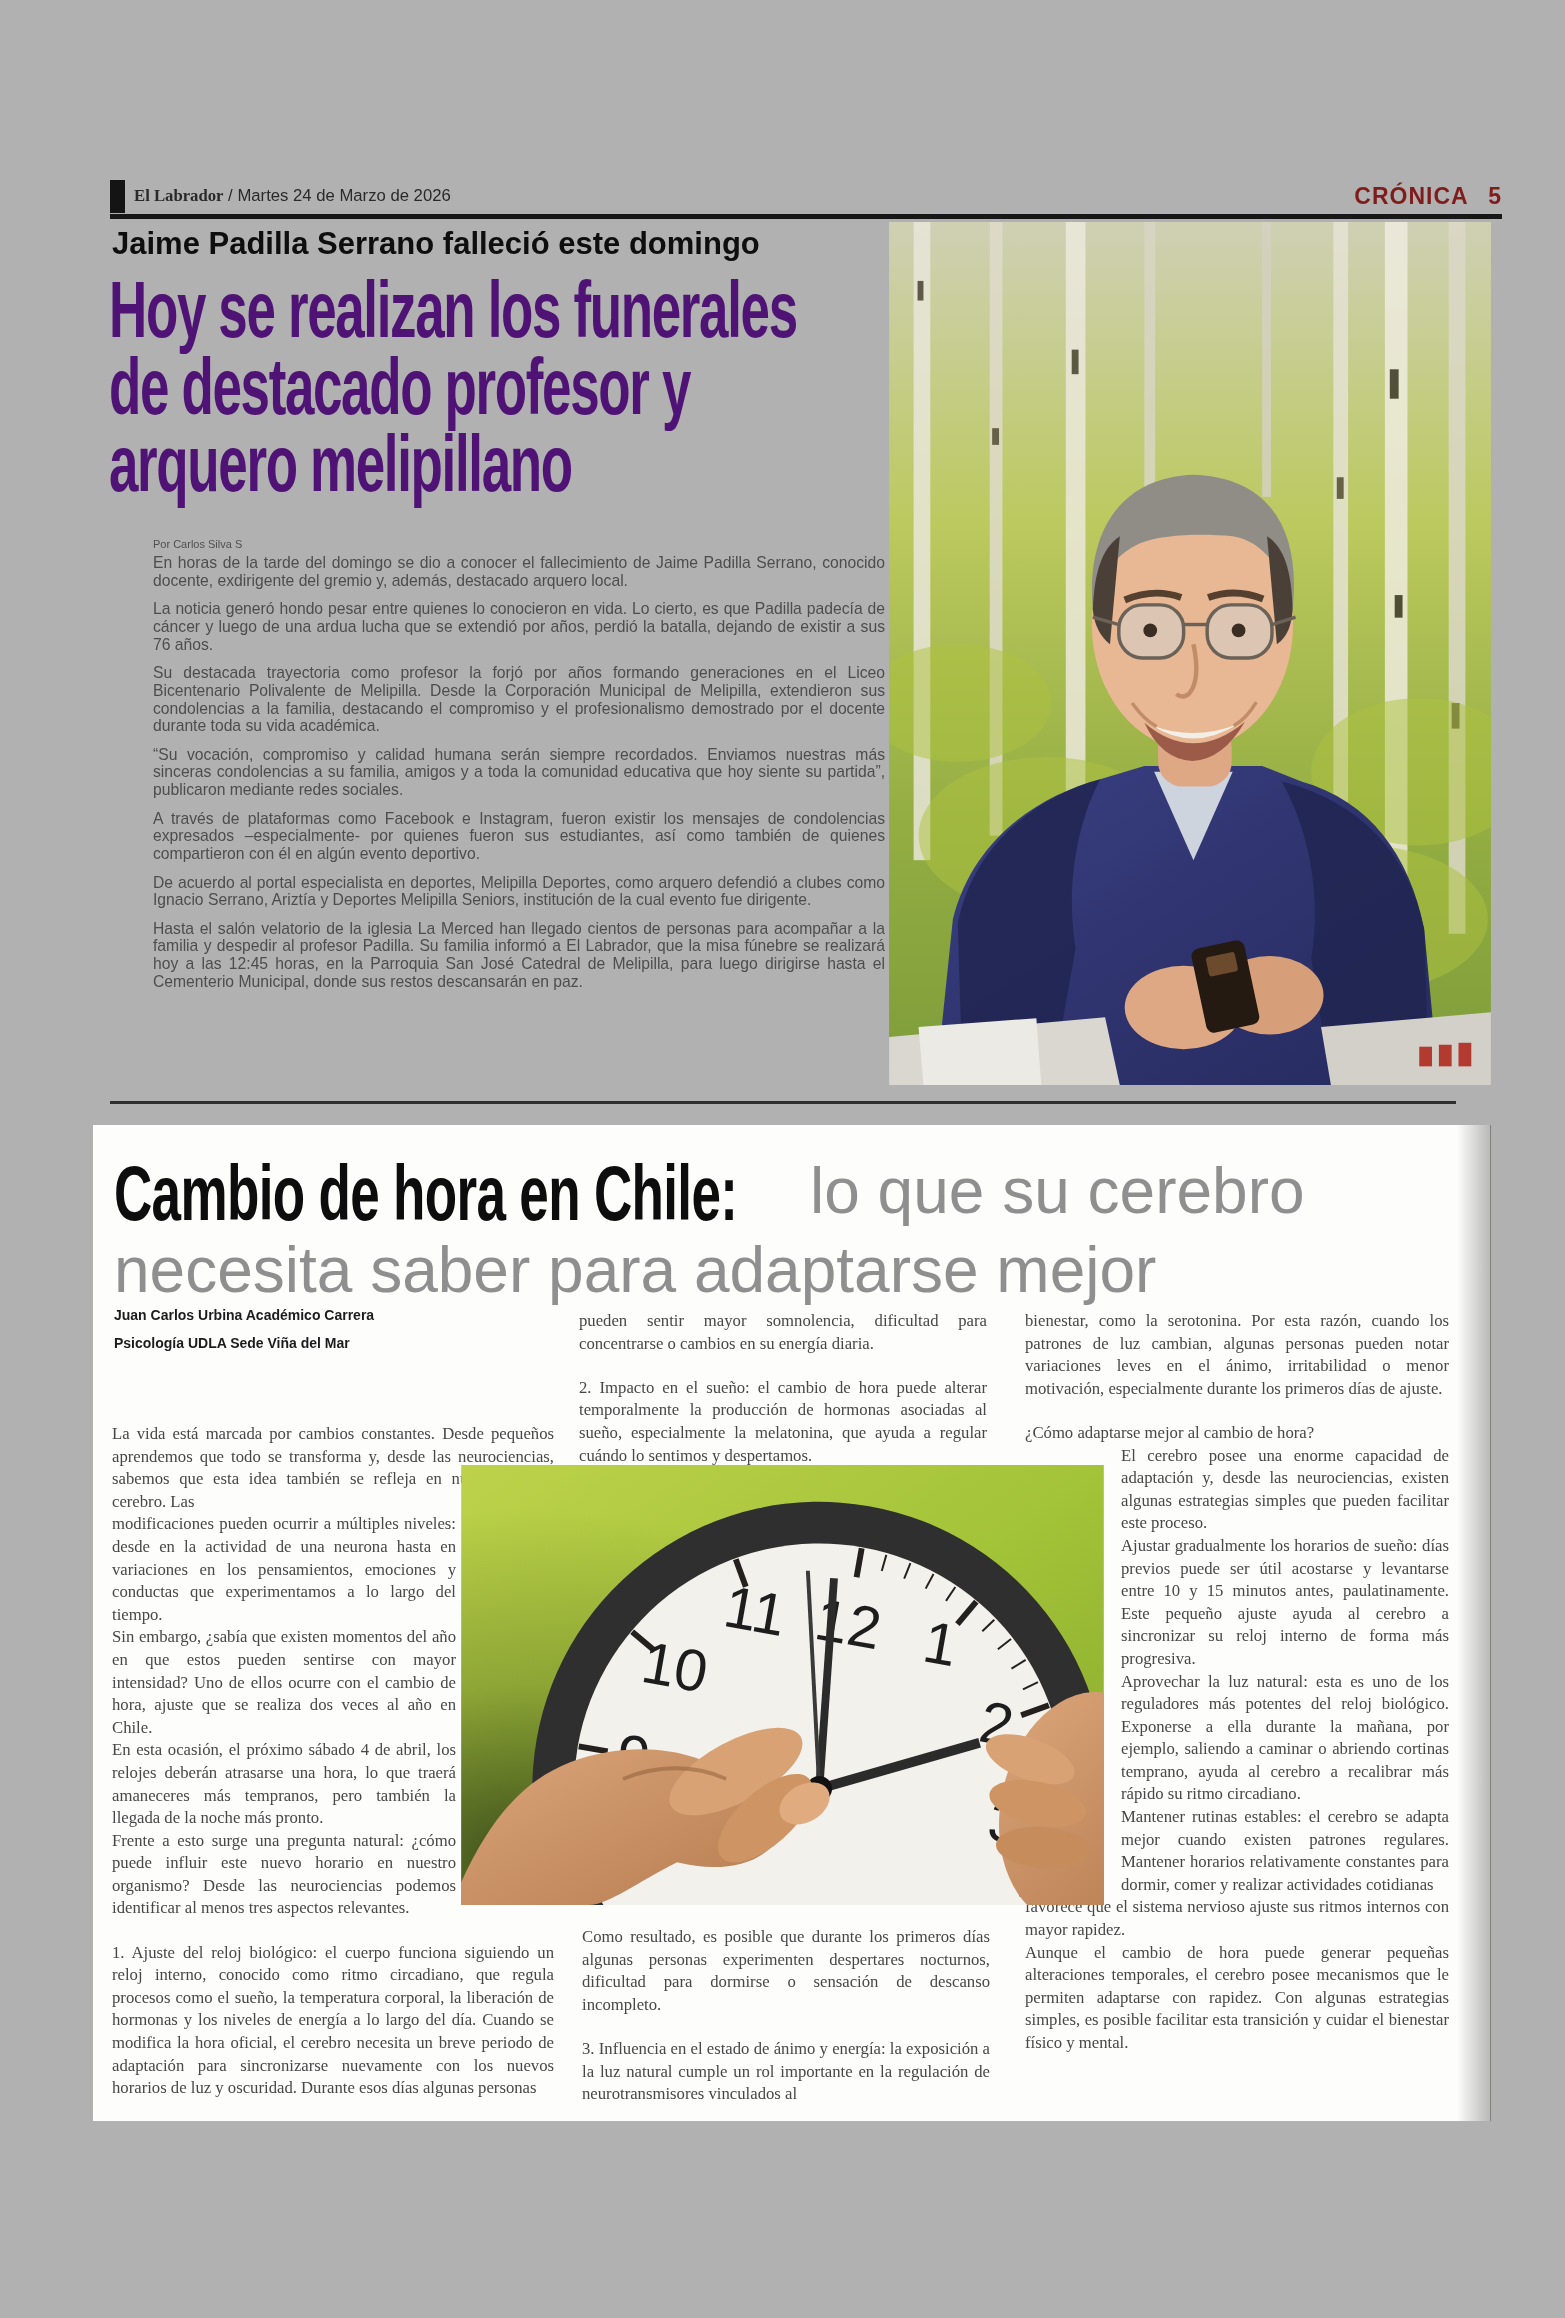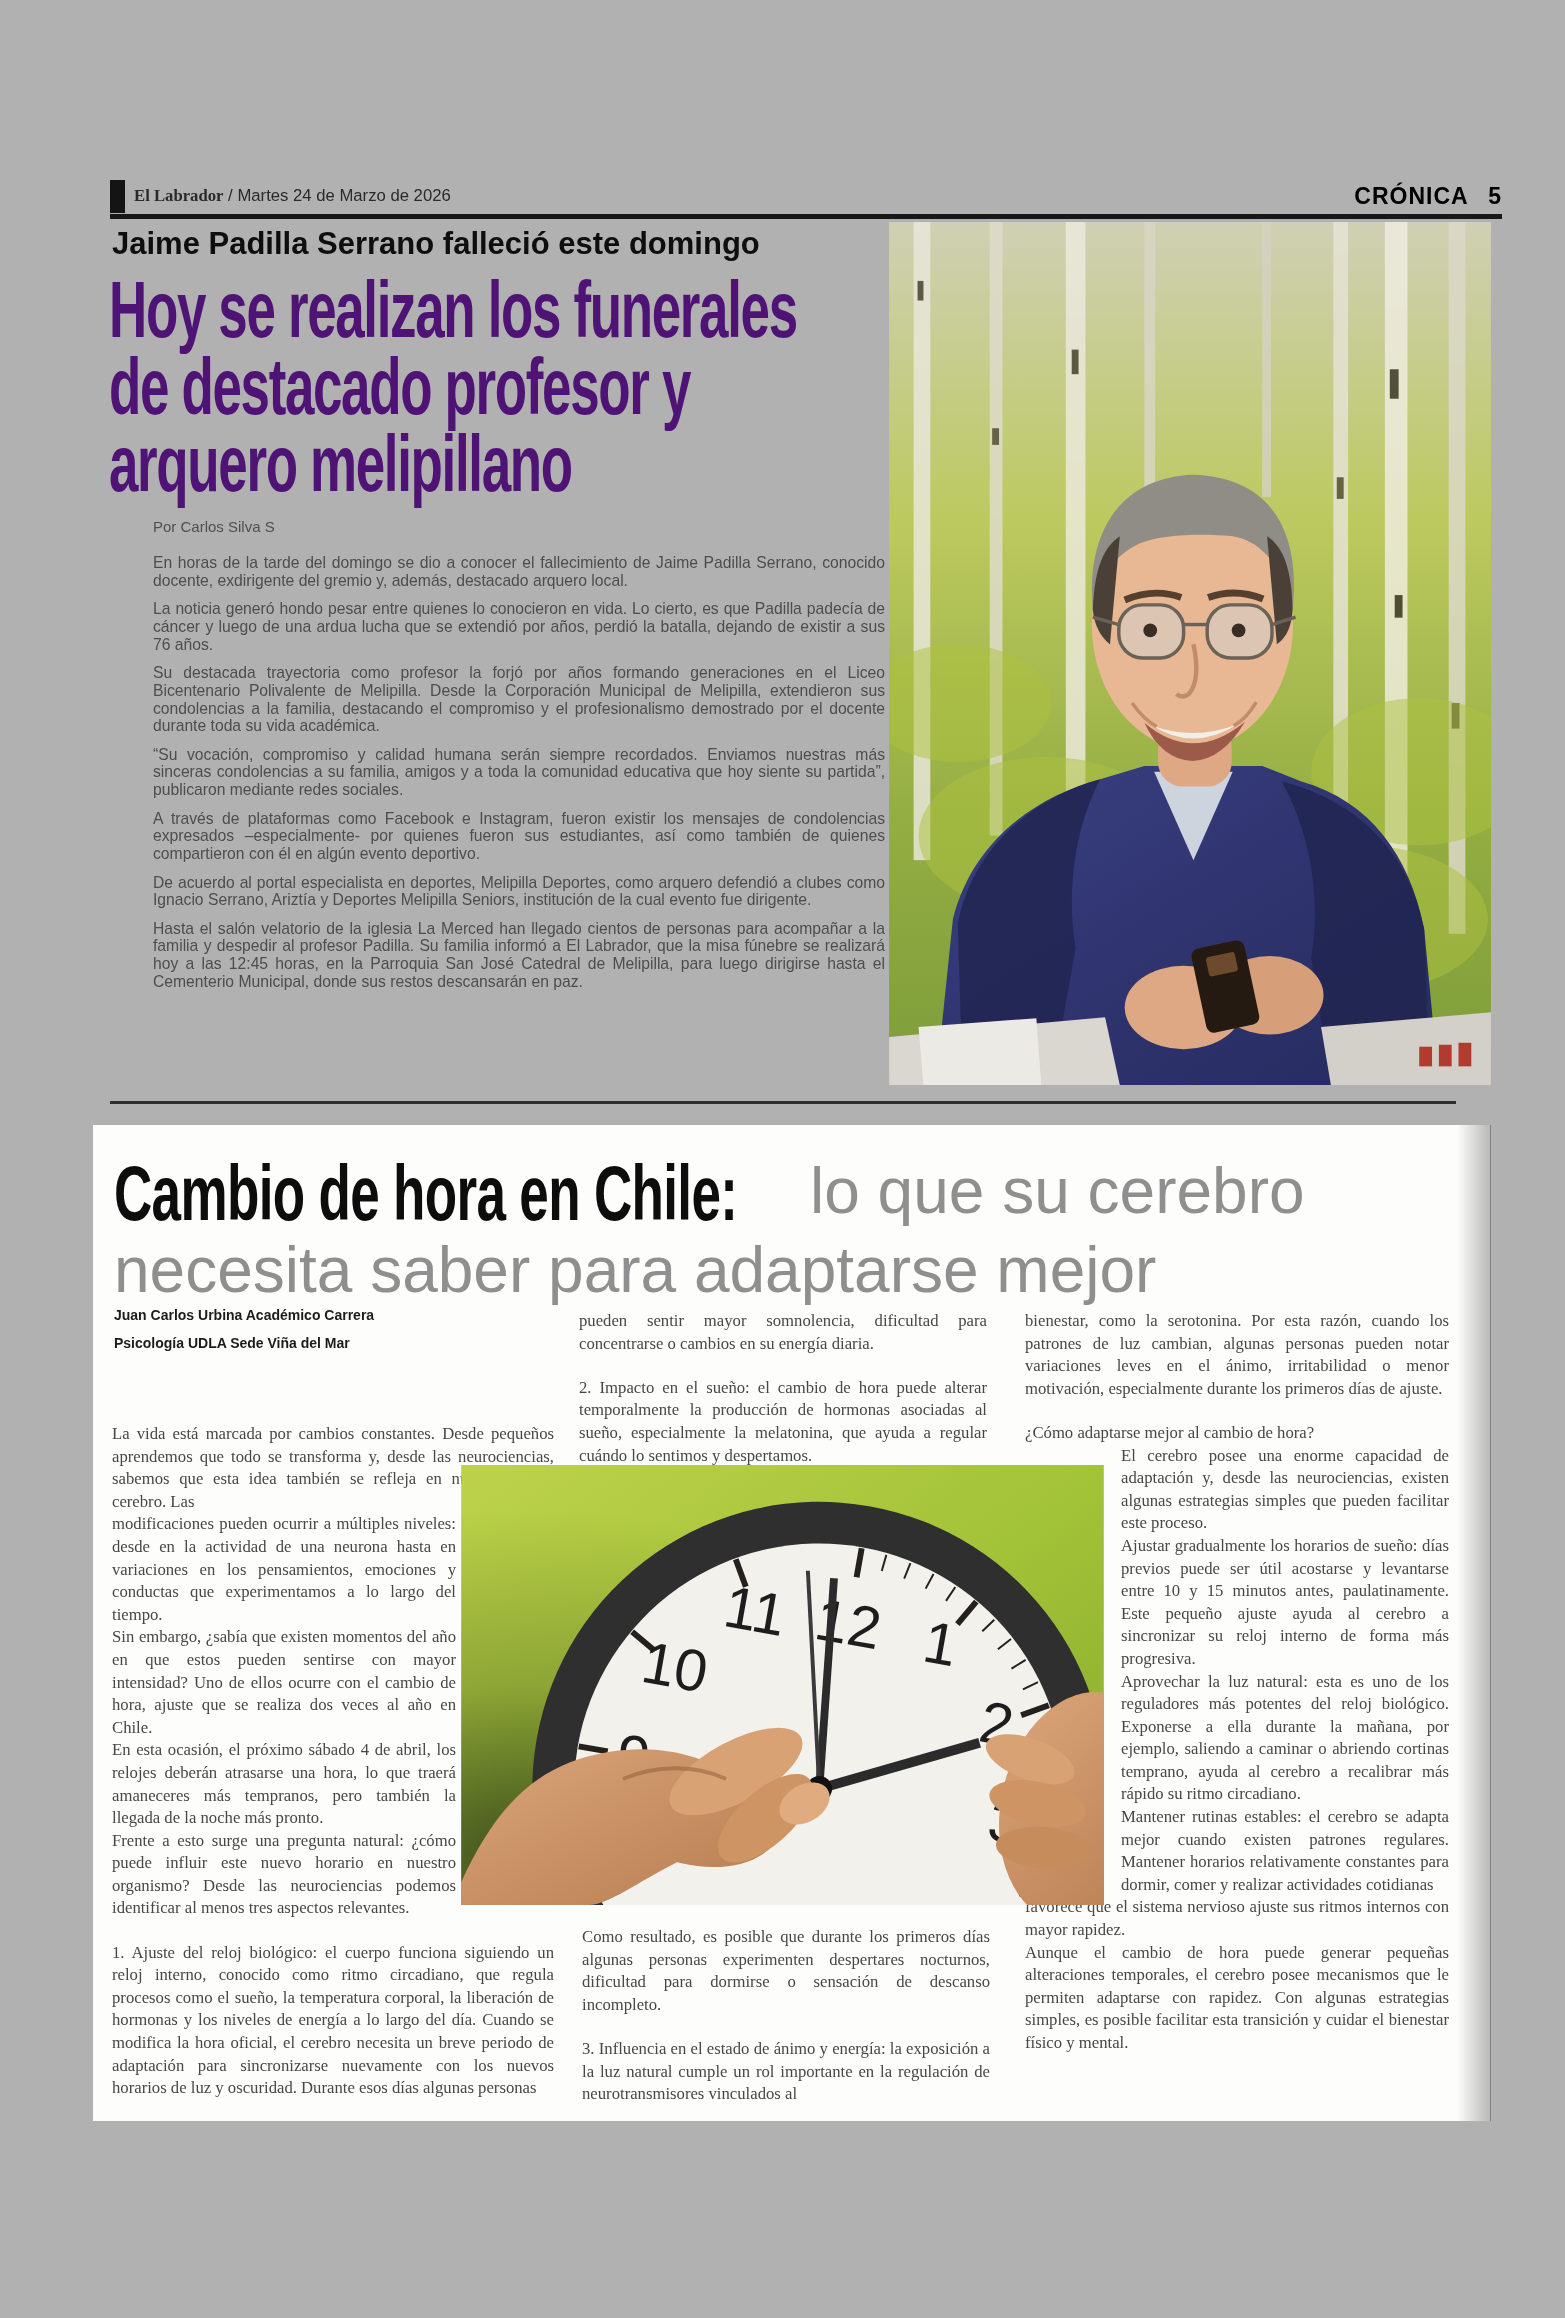--- a/index.html
+++ b/index.html
@@ -3,28 +3,28 @@
 <meta charset="utf-8">
 <style>
   html,body{margin:0;padding:0;}
   body{width:1565px;height:2319px;background:#b1b1b1;font-family:"Liberation Sans",sans-serif;position:relative;overflow:hidden;}
   .abs{position:absolute;}
   
   .hdr-square{left:110px;top:180px;width:14.7px;height:33px;background:#141414;}
   .hdr-left{left:134px;top:186px;font-size:16.7px;color:#2a2a2a;white-space:nowrap;}
   .hdr-brand{font-family:"Liberation Serif",serif;font-weight:700;}
   .hdr-date{font-family:"Liberation Sans",sans-serif;font-weight:400;}
-  .hdr-right{right:63px;top:183px;font-size:23px;font-weight:700;color:#000000;letter-spacing:1px;white-space:nowrap;}
+  .hdr-right{right:63px;top:183px;font-size:23px;font-weight:700;color:#7f1d1d;letter-spacing:1px;white-space:nowrap;}
   .hdr-pageno{margin-left:19.6px;}
   .hdr-rule{left:110px;top:214px;width:1392px;height:5.4px;background:#181818;}
   
   .kicker1{left:112px;top:226px;font-size:31px;font-weight:700;color:#0e0e0e;white-space:nowrap;}
   .headline1{left:109px;top:271px;width:834px;}
   .headline1 div{font-size:79px;line-height:77px;font-weight:700;letter-spacing:-2px;color:#4f1375;white-space:nowrap;transform:scaleX(0.67);transform-origin:left top;}
-  .byline1{left:153px;top:518px;font-size:15px;color:#4f4f4f;}
+  .byline1{left:153px;top:538px;font-size:11px;color:#4f4f4f;}
   .body1{left:153px;top:554px;width:732px;font-size:15.7px;line-height:17.7px;color:#4d4d4d;text-align:justify;}
   .body1 p{margin:0 0 10.8px 0;}
   
   .divider{left:110px;top:1101px;width:1346px;height:3.4px;background:#2e2e2e;}
   
   .panel{left:93px;top:1125px;width:1397px;height:996px;background:#fdfdfc;}
   .panel-shadow{left:1457px;top:1125px;width:34px;height:996px;background:linear-gradient(to right,rgba(0,0,0,0),rgba(0,0,0,0.28));}
   .h2-black{left:114px;top:1148px;font-size:78px;font-weight:700;letter-spacing:-1px;color:#0d0d0d;white-space:nowrap;transform:scaleX(0.68);transform-origin:left top;}
   .h2-gray1{left:810px;top:1154px;font-size:64px;font-weight:400;color:#8f8f8f;white-space:nowrap;}
   .h2-gray2{left:114px;top:1233px;font-size:64px;font-weight:400;color:#8f8f8f;white-space:nowrap;}

